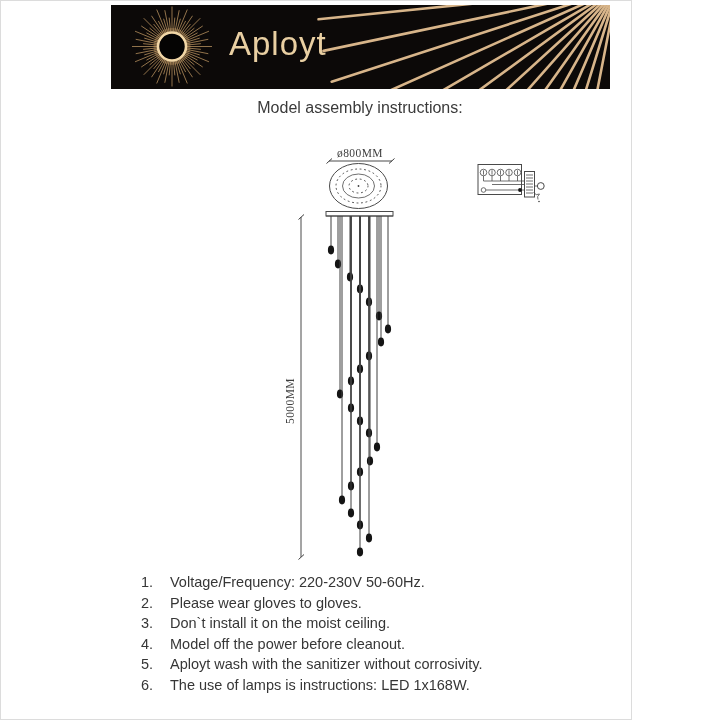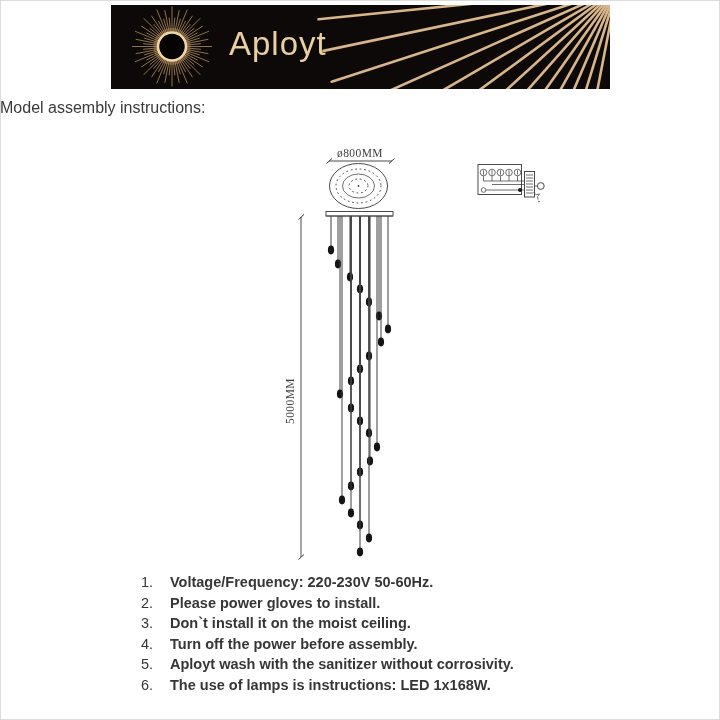--- a/index.html
+++ b/index.html
@@ -1,48 +1,48 @@
 <!DOCTYPE html>
 <html><head>
 <meta charset="utf-8">
 <style>
   html,body{margin:0;padding:0;background:#fff;}
   .page{
-    position:relative;width:720px;height:720px;background:#ffffff;
+    position:relative;width:632px;height:720px;background:#ffffff;
     font-family:"Liberation Sans",sans-serif;color:#333;overflow:hidden;
     box-shadow:inset 0 0 0 1px #dcdcdc;
   }
   
   .banner{
     position:absolute;left:111px;top:5px;width:499px;height:84px;
     background:#0c0908;overflow:hidden;
   }
   .banner svg{position:absolute;left:0;top:0;}
   .brand-text{
     position:absolute;left:118px;top:20px;
     font-size:33px;font-weight:300;letter-spacing:1px;color:#e9cfa2;
     font-family:"Liberation Sans",sans-serif;
   }
   
-  .title-block{position:absolute;left:0;top:97px;width:720px;}
+  .title-block{position:absolute;left:0;top:97px;width:720px;text-align:center;}
   .title-line{font-size:16px;font-weight:500;color:#3a3a3a;line-height:21.5px;}
   
   .drawing-svg{position:absolute;left:0;top:0;width:720px;height:720px;}
   .thin{fill:none;stroke:#4a4a4a;stroke-width:1;}
   .thin2{fill:none;stroke:#4a4a4a;stroke-width:0.8;}
   .dotted{fill:none;stroke:#4a4a4a;stroke-width:1;stroke-dasharray:1 3.5;stroke-linecap:round;}
   .cable{stroke:#3f3f3f;stroke-width:1;}
   .ball{fill:#141414;stroke:none;}
   .dim-text{font-family:"Liberation Serif",serif;font-size:11.5px;fill:#3f3f3f;letter-spacing:0.4px;}
   .tick{stroke:#3f3f3f;stroke-width:1;}
   
   .instructions{position:absolute;left:141px;top:572px;width:470px;}
   .instr-row{display:flex;font-size:14.5px;line-height:20.5px;color:#363636;font-weight:500;}
   .instr-num{width:29px;flex:0 0 29px;}
-  .instr-text{flex:1;font-weight:bold;}
+  .instr-text{flex:1;}
 </style>
 </head>
 <body>
 
 <div class="page">
 
   <div class="banner">
     <svg width="499" height="84" viewBox="0 0 499 84">
       <g id="corner-rays">
           <line x1="506" y1="-16" x2="448.75730138703653" y2="278.4881550342992" stroke="#d8b58a" stroke-width="2.6" stroke-linecap="round"></line>
@@ -262,29 +262,29 @@
     </g>
   </svg>
 
   <div class="instructions" id="instructions">
       <div class="instr-row">
         <span class="instr-num">1.</span>
         <span class="instr-text">Voltage/Frequency: 220-230V 50-60Hz.</span>
       </div>
       <div class="instr-row">
         <span class="instr-num">2.</span>
-        <span class="instr-text">Please power gloves to install.</span>
+        <span class="instr-text">Please wear gloves to gloves.</span>
       </div>
       <div class="instr-row">
         <span class="instr-num">3.</span>
         <span class="instr-text">Don`t install it on the moist ceiling.</span>
       </div>
       <div class="instr-row">
         <span class="instr-num">4.</span>
-        <span class="instr-text">Turn off the power before assembly.</span>
+        <span class="instr-text">Model off the power before cleanout.</span>
       </div>
       <div class="instr-row">
         <span class="instr-num">5.</span>
         <span class="instr-text">Aployt wash with the sanitizer without corrosivity.</span>
       </div>
       <div class="instr-row">
         <span class="instr-num">6.</span>
         <span class="instr-text">The use of lamps is instructions: LED 1x168W.</span>
       </div>
     </div>

